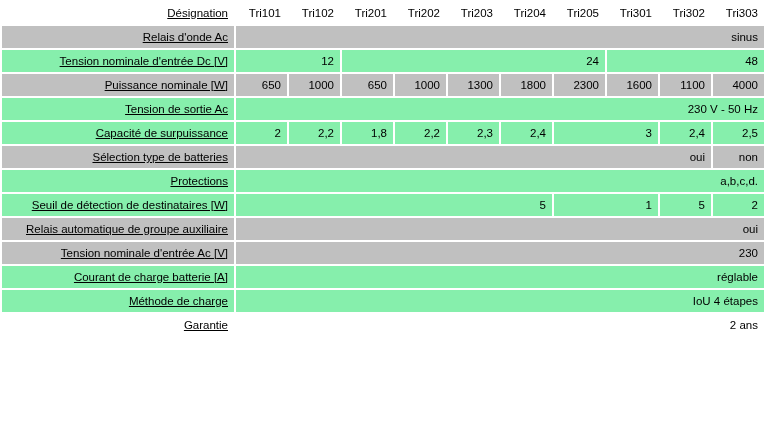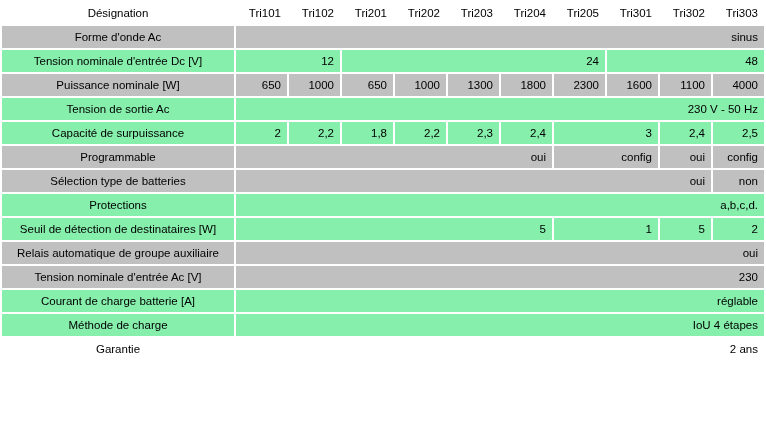--- a/index.html
+++ b/index.html
@@ -30,21 +30,22 @@
     padding: 0 6px;
     margin: 0;
     font-weight: normal;
     vertical-align: middle;
     white-space: nowrap;
     overflow: hidden;
     box-sizing: border-box;
   }
   
   td.label, th.label {
-    text-align: center;
+    text-align: right;
+    text-decoration: underline;
   }
   
   td.val, th.val {
     text-align: right;
   }
   
   tr.plain > td, tr.plain > th {
     background: transparent;
   }
   tr.gray > td, tr.gray > th {
@@ -84,21 +85,21 @@
           <th class="val">Tri201</th>
           <th class="val">Tri202</th>
           <th class="val">Tri203</th>
           <th class="val">Tri204</th>
           <th class="val">Tri205</th>
           <th class="val">Tri301</th>
           <th class="val">Tri302</th>
           <th class="val">Tri303</th>
         </tr>
         <tr class="gray">
-          <td class="label">Forme d'onde Ac</td>
+          <td class="label">Relais d'onde Ac</td>
           <td class="val" colspan="10">sinus</td>
         </tr>
         <tr class="blue">
           <td class="label">Tension nominale d'entrée Dc [V]</td>
           <td class="val" colspan="2">12</td>
           <td class="val" colspan="5">24</td>
           <td class="val" colspan="3">48</td>
         </tr>
         <tr class="gray">
           <td class="label">Puissance nominale [W]</td>
@@ -121,27 +122,20 @@
           <td class="label">Capacité de surpuissance</td>
           <td class="val">2</td>
           <td class="val">2,2</td>
           <td class="val">1,8</td>
           <td class="val">2,2</td>
           <td class="val">2,3</td>
           <td class="val">2,4</td>
           <td class="val" colspan="2">3</td>
           <td class="val">2,4</td>
           <td class="val">2,5</td>
-        </tr>
-        <tr class="gray">
-          <td class="label">Programmable</td>
-          <td class="val" colspan="6">oui</td>
-          <td class="val" colspan="2">config</td>
-          <td class="val">oui</td>
-          <td class="val">config</td>
         </tr>
         <tr class="gray">
           <td class="label">Sélection type de batteries</td>
           <td class="val" colspan="9">oui</td>
           <td class="val">non</td>
         </tr>
         <tr class="blue">
           <td class="label">Protections</td>
           <td class="val" colspan="10">a,b,c,d.</td>
         </tr>

